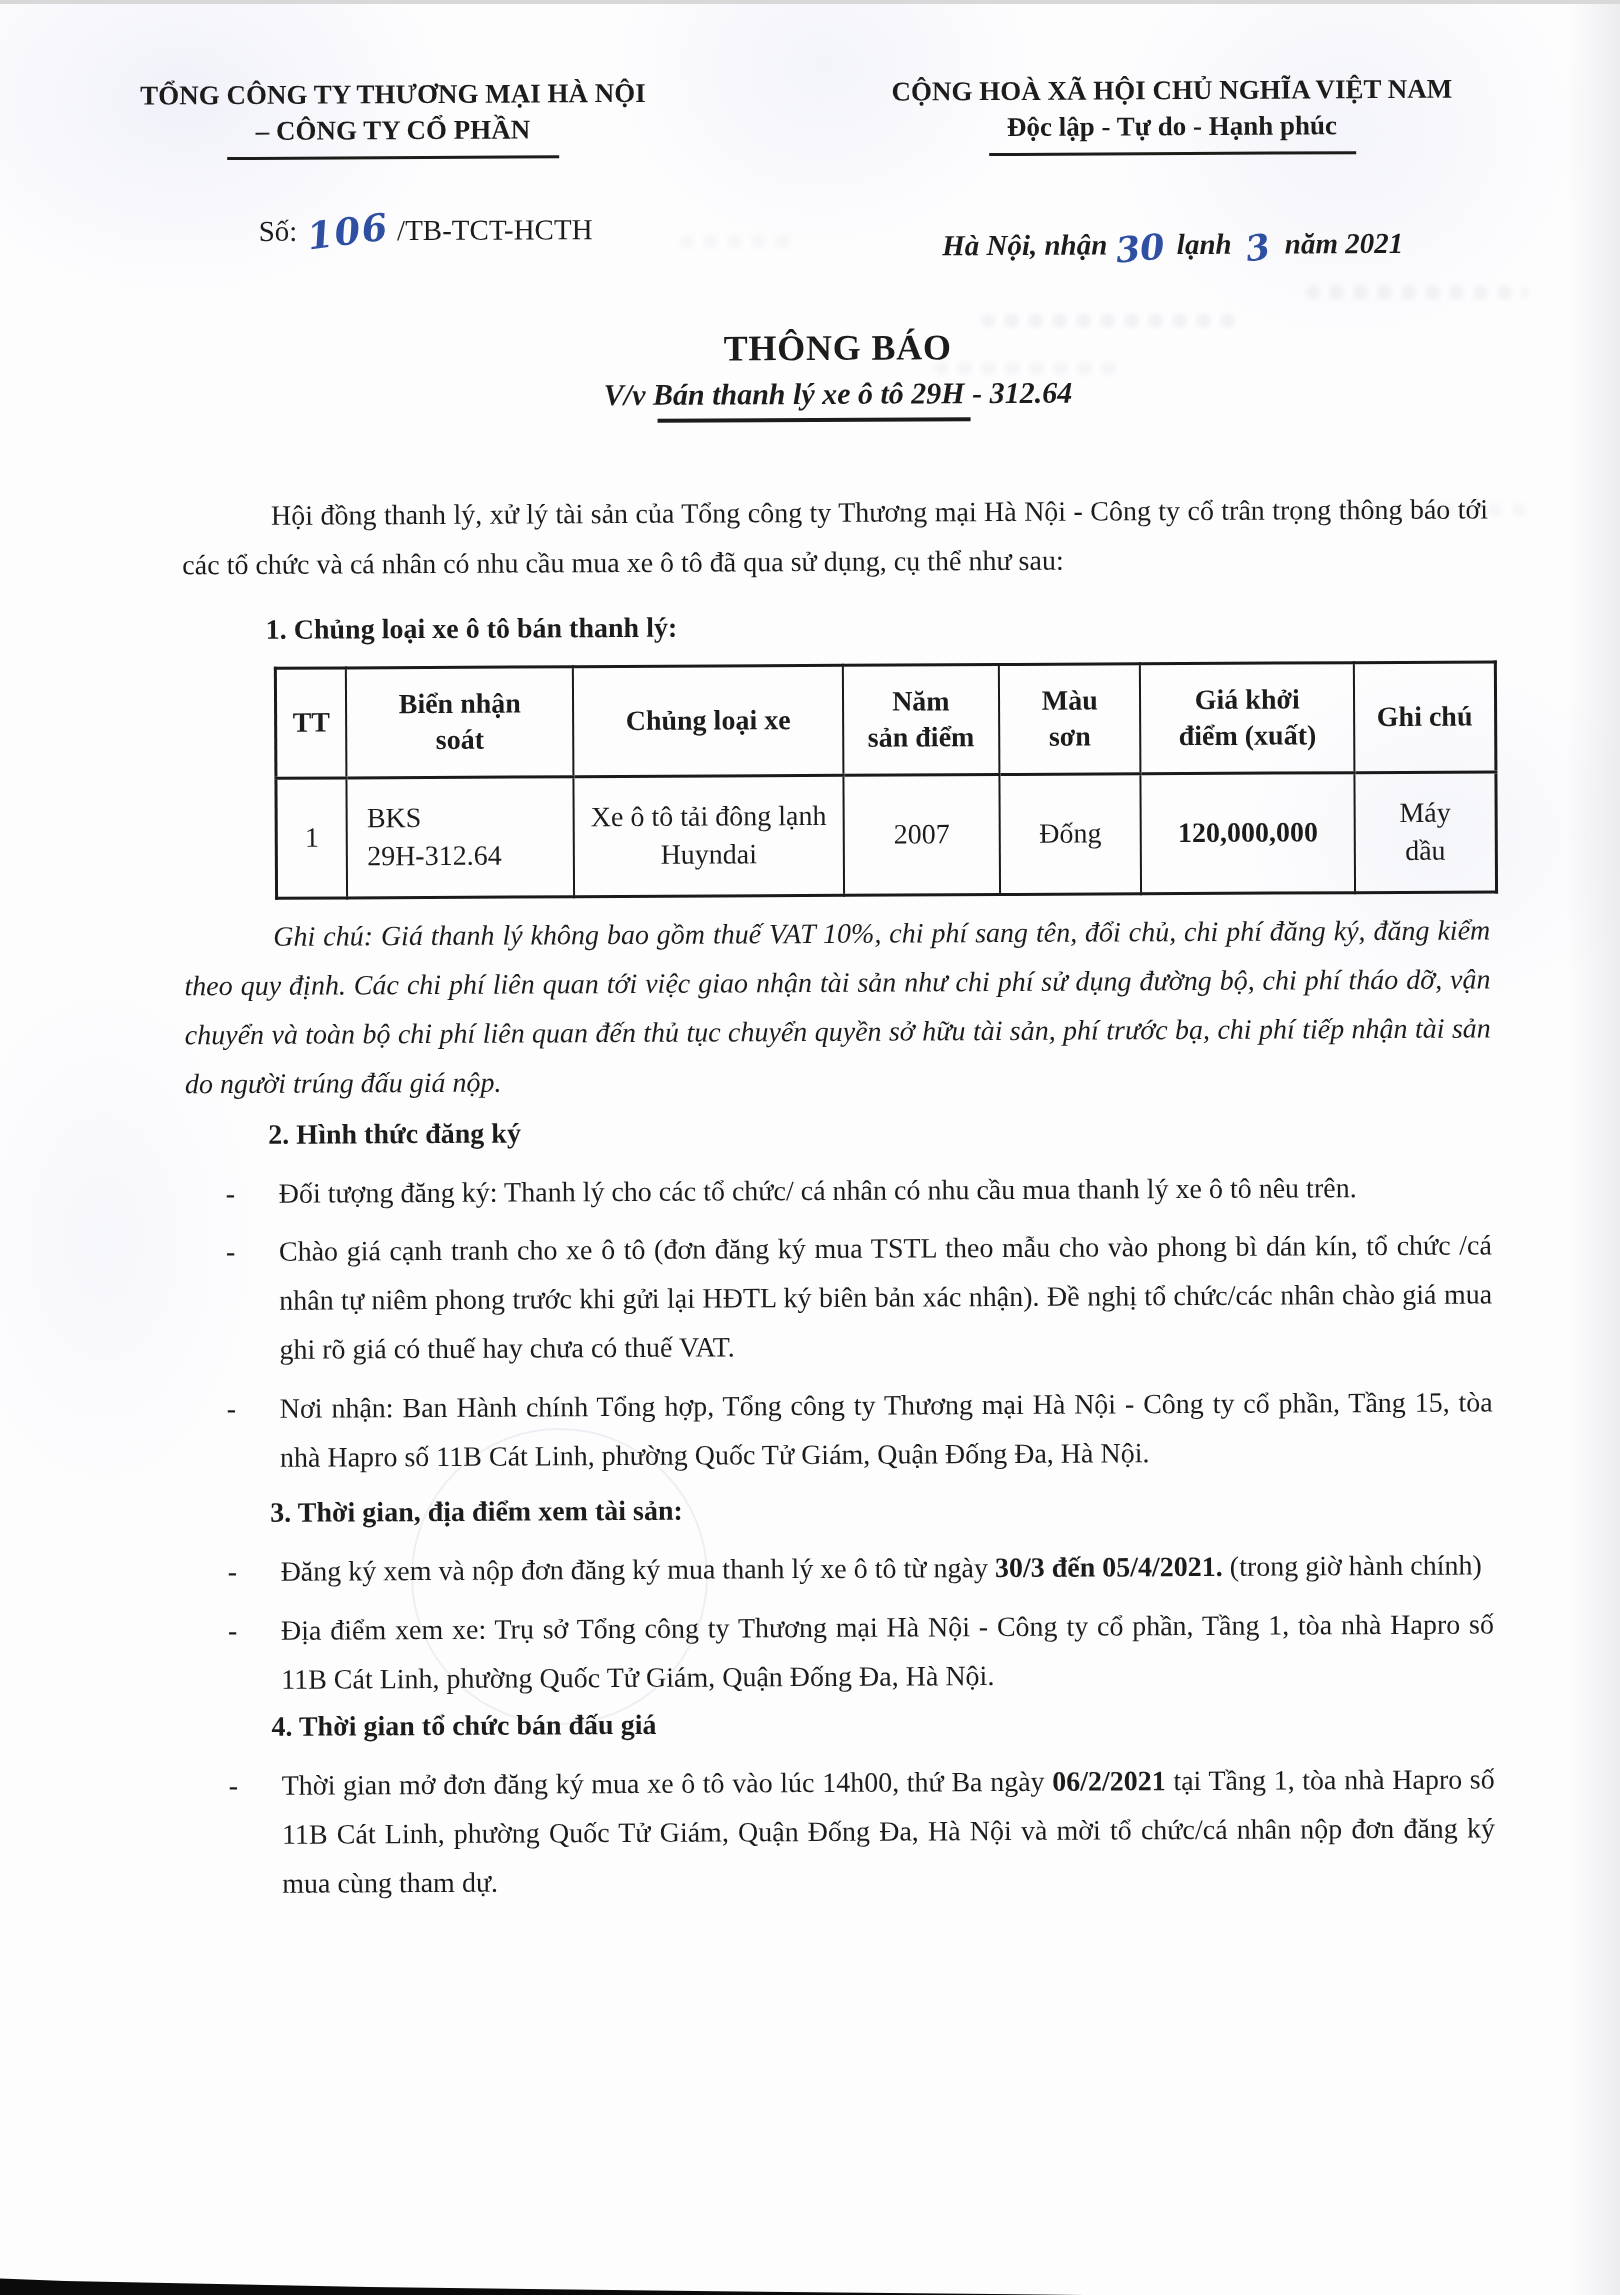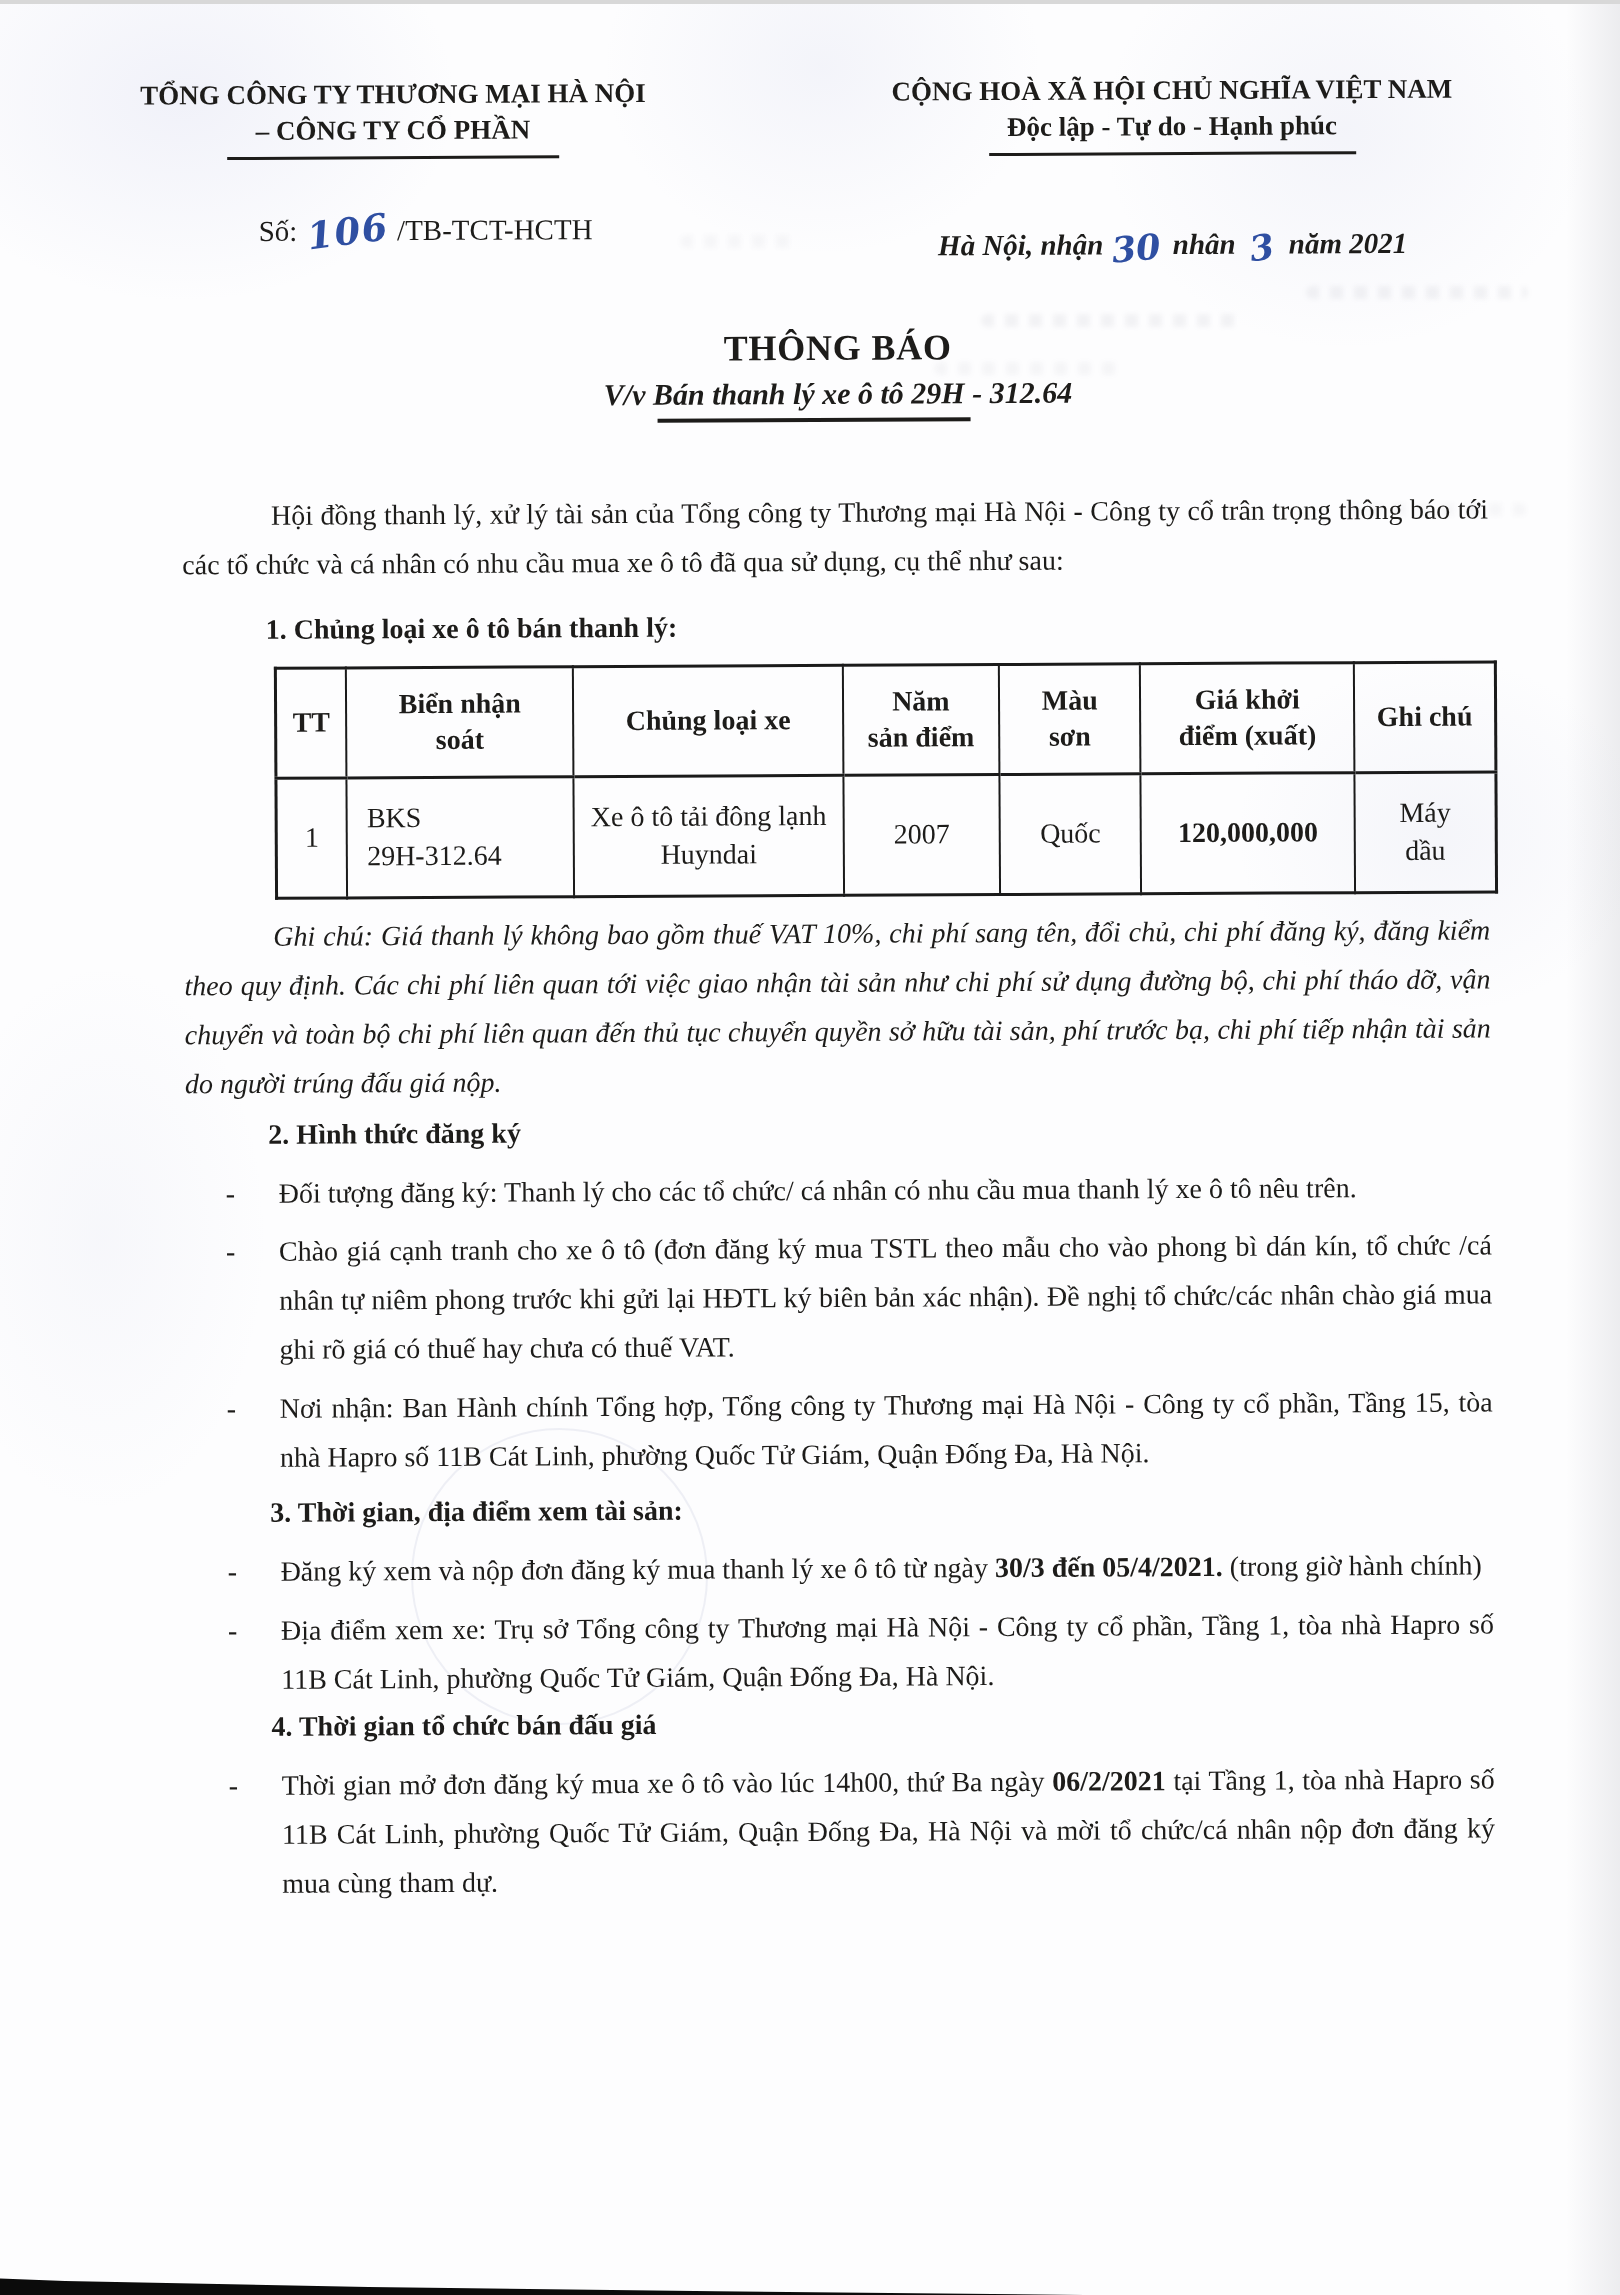--- a/index.html
+++ b/index.html
@@ -115,21 +115,21 @@
           <span>/TB-TCT-HCTH</span>
         </div>
       </div>
       <div class="hdr-right">
         <div class="hdr-line">CỘNG HOÀ XÃ HỘI CHỦ NGHĨA VIỆT NAM</div>
         <div class="hdr-line">Độc lập - Tự do - Hạnh phúc</div>
         <div class="hdr-rule rule-right"></div>
         <div class="date-line">
           <span>Hà Nội, nhận</span>
           <span class="hand hand-day">30</span>
-          <span>nhân</span>
+          <span>lạnh</span>
           <span class="hand hand-month">3</span>
           <span>năm 2021</span>
         </div>
       </div>
     </div>
 
     <div class="title-wrap">
       <div class="doc-title">THÔNG BÁO</div>
       <div class="doc-subtitle">V/v Bán thanh lý xe ô tô 29H - 312.64</div>
       <div class="subtitle-rule"></div>
@@ -164,21 +164,21 @@
           <th>Ghi chú</th>
         </tr>
       </thead>
       <tbody>
         <tr>
           <td>1</td>
           <td class="cell-plate">BKS
 29H-312.64</td>
           <td>Xe ô tô tải đông lạnh Huyndai</td>
           <td>2007</td>
-          <td>Quốc</td>
+          <td>Đống</td>
           <td class="cell-price">120,000,000</td>
           <td>Máy
 dầu</td>
         </tr>
       </tbody>
     </table>
 
     <p class="para indent italic mt-note">Ghi chú: Giá thanh lý không bao gồm thuế VAT 10%, chi phí sang tên, đổi chủ, chi phí đăng ký, đăng kiểm theo quy định. Các chi phí liên quan tới việc giao nhận tài sản như chi phí sử dụng đường bộ, chi phí tháo dỡ, vận chuyển và toàn bộ chi phí liên quan đến thủ tục chuyển quyền sở hữu tài sản, phí trước bạ, chi phí tiếp nhận tài sản do người trúng đấu giá nộp.</p>
 
     <div class="heading mt-h2">2. Hình thức đăng ký</div>

